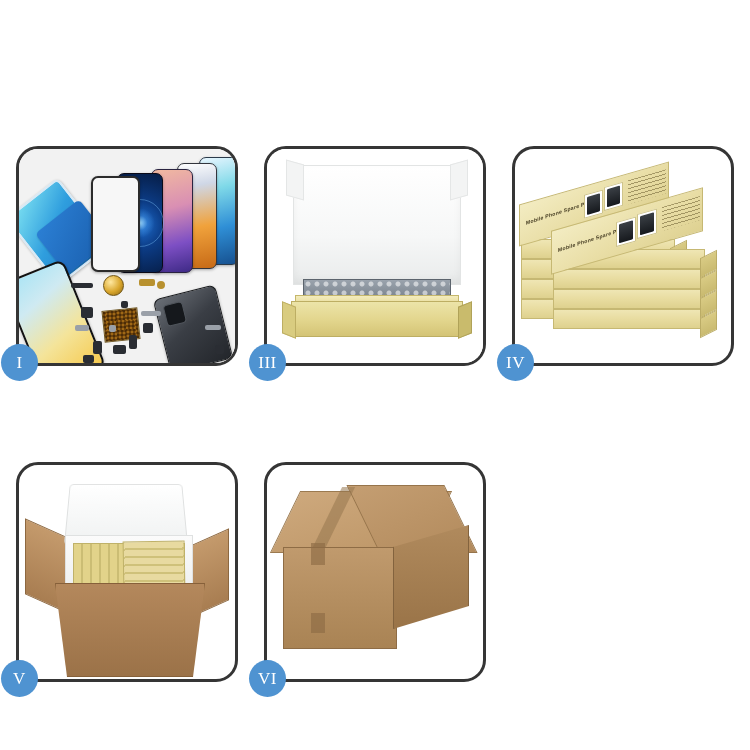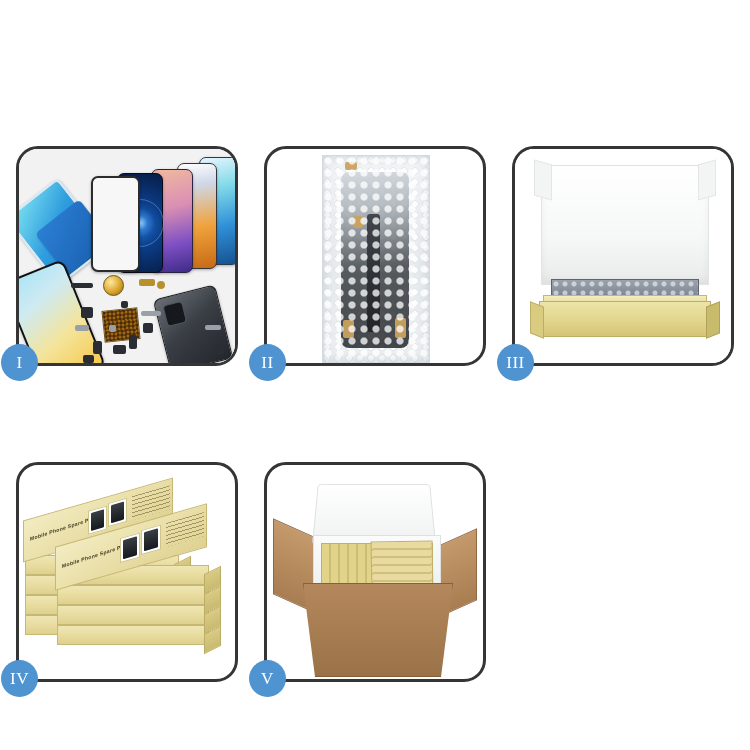--- a/index.html
+++ b/index.html
@@ -461,34 +461,20 @@
           <div class="chip" style="left:64px;  top:206px; width:11px; height:8px;"></div>
           <div class="chip silver" style="left:90px;  top:176px; width:7px; height:7px;"></div>
           <div class="chip" style="left:102px; top:152px; width:7px;  height:7px;"></div>
           <div class="chip silver" style="left:186px; top:176px; width:16px; height:5px;"></div>
           <div class="chip" style="left:196px; top:196px; width:9px;  height:9px;"></div>
         </div>
       </div>
       <div class="badge">I</div>
     </div>
 
-    <div class="panel p2">
-      <div class="panel-inner">
-        <div class="bubblebag">
-          <div class="screen-in"></div>
-          <div class="flex-strip"></div>
-          <div class="tape" style="left:22px; top:6px;  width:12px; height:8px;"></div>
-          <div class="tape" style="left:30px; top:60px; width:10px; height:12px;"></div>
-          <div class="tape" style="left:20px; top:164px; width:11px; height:18px;"></div>
-          <div class="tape" style="left:72px; top:162px; width:11px; height:20px;"></div>
-          <div class="bubble-overlay"></div>
-        </div>
-      </div>
-      <div class="badge">II</div>
-    </div>
 
     <div class="panel p3">
       <div class="panel-inner">
         <div class="stage">
           <div class="foam-lid"></div>
           <div class="bubble-layer"></div>
           <div class="box-rim-y"></div>
           <div class="box-front-y"></div>
         </div>
       </div>
@@ -559,15 +545,29 @@
           <div class="foam-top"></div>
           <div class="foam-liner"></div>
           <div class="ybars"></div>
           <div class="ybars2"></div>
           <div class="carton-body"></div>
         </div>
       </div>
       <div class="badge">V</div>
     </div>
 
+    <div class="panel p6">
+      <div class="panel-inner">
+        <div class="stage">
+          <div class="c-top"></div>
+          <div class="c-top2"></div>
+          <div class="c-seam"></div>
+          <div class="c-left"></div>
+          <div class="c-right"></div>
+          <div class="c-tape" style="left:44px; top:78px; width:14px; height:22px;"></div>
+          <div class="c-tape" style="left:44px; top:148px; width:14px; height:20px;"></div>
+        </div>
+      </div>
+      <div class="badge">VI</div>
+    </div>
 
   </div>
 </div>
 
 </body></html>

